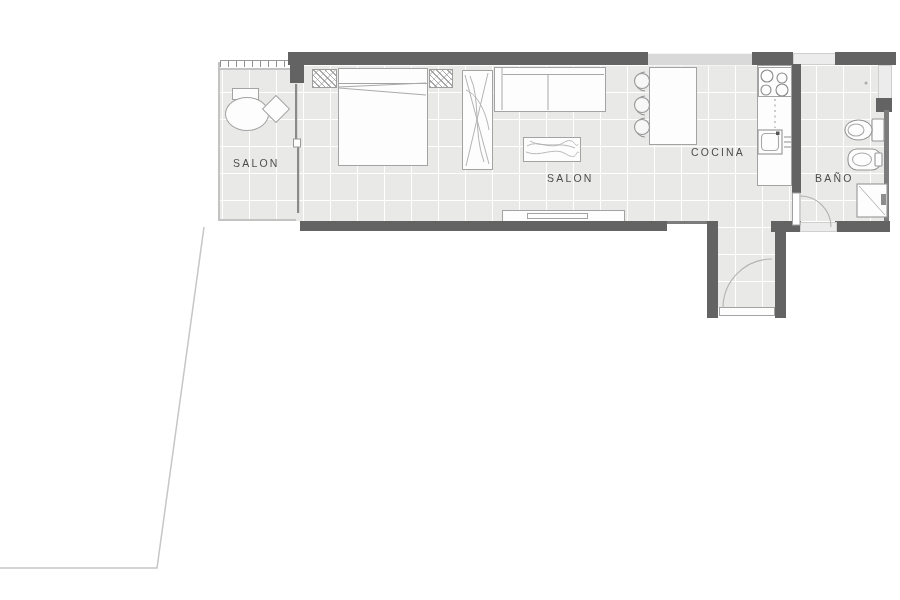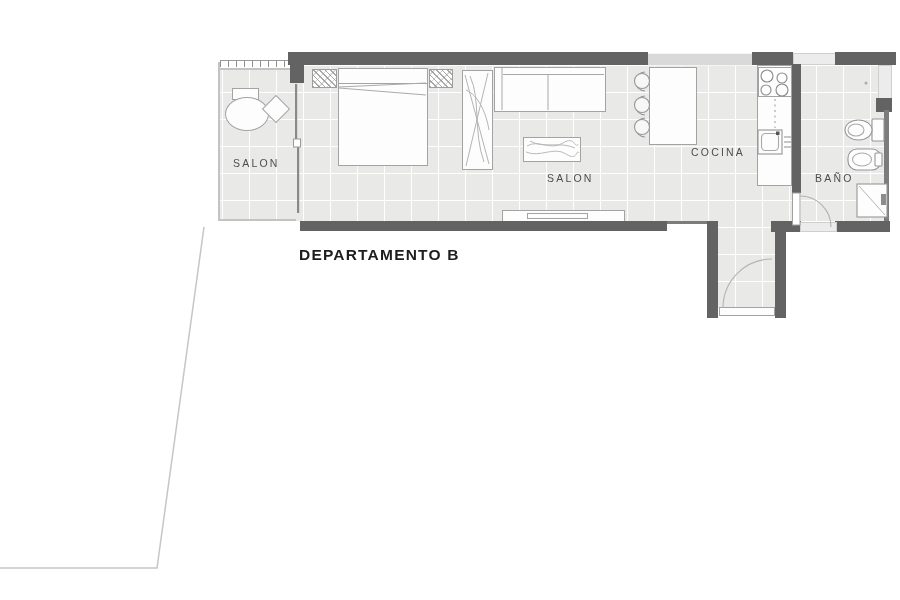--- a/index.html
+++ b/index.html
@@ -160,15 +160,14 @@
     </g>
     <g stroke="#b3b3b3" stroke-width="1.1" fill="none">
       <path d="M723,308 A49,49 0 0 1 772,259"></path>
     </g>
   </svg>
 
   <div class="room-label" style="left:233px;top:157px;">SALON</div>
   <div class="room-label" style="left:547px;top:172px;">SALON</div>
   <div class="room-label" style="left:691px;top:146px;">COCINA</div>
   <div class="room-label" style="left:815px;top:172px;">BAÑO</div>
-  <div class="title">DEPARTAMENTO B</div>
 
 </div>
 
 </body></html>

